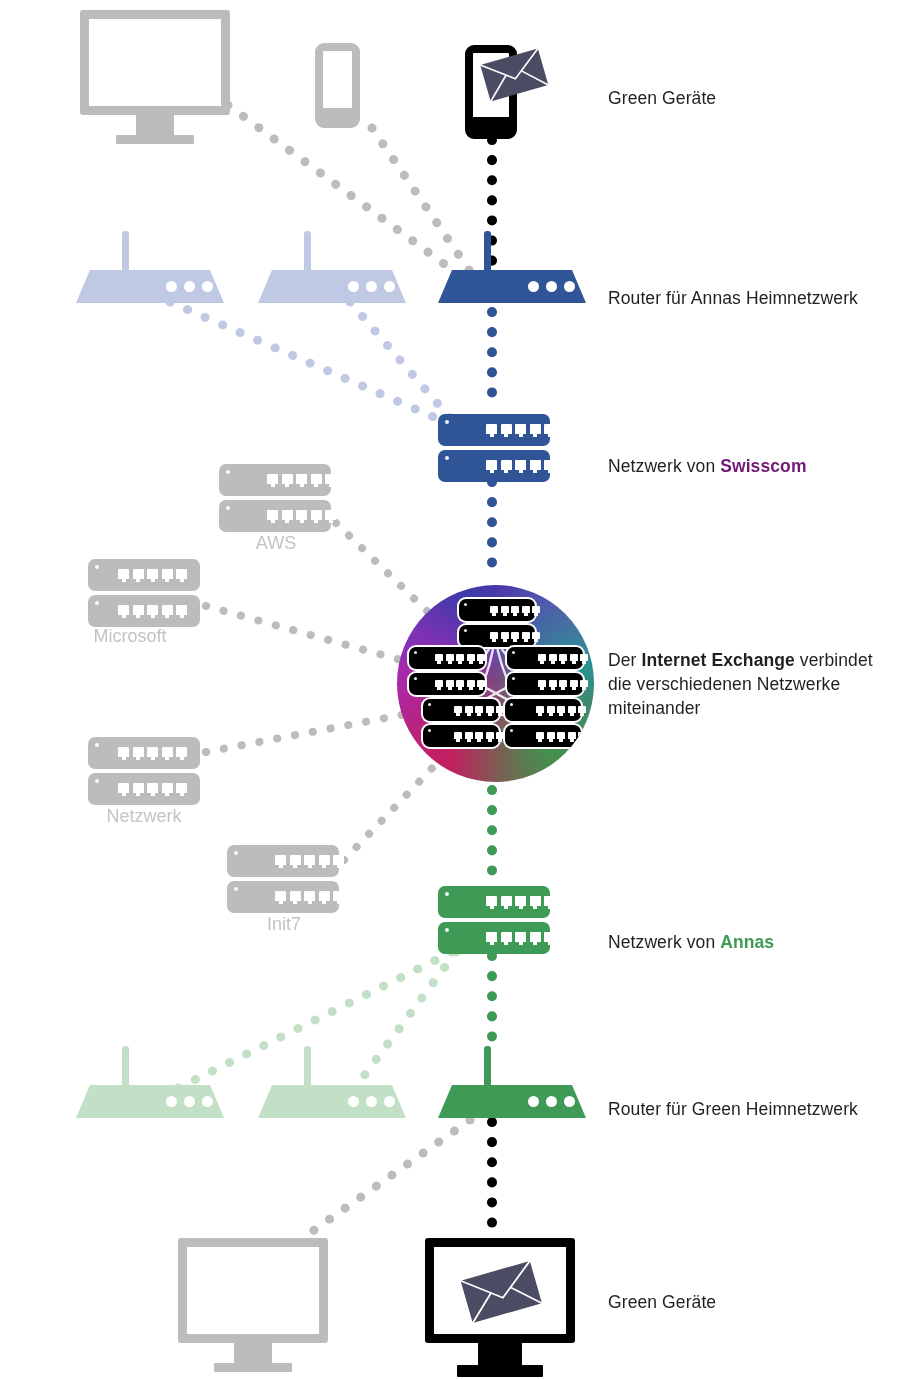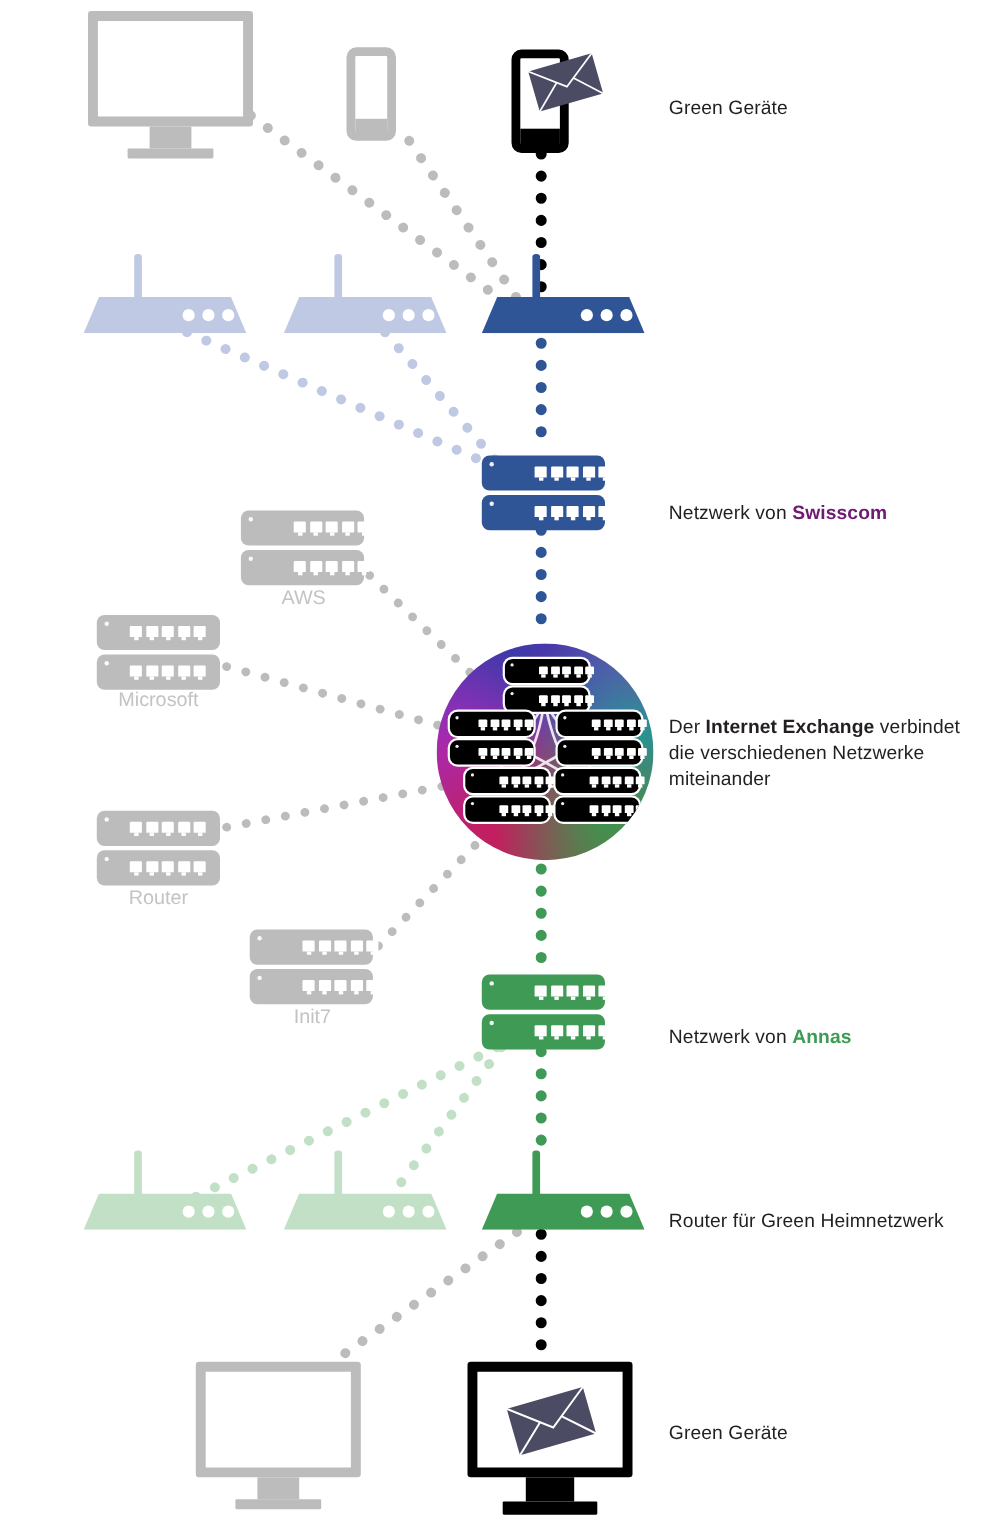--- a/index.html
+++ b/index.html
@@ -210,20 +210,21 @@
           <polygon points="14,0 134,0 148,33 0,33" fill="#2f5597"></polygon>
         </svg>
     </div>
     <div class="router-leds" style="left:90px; bottom:11px;">
         <i></i>
         <i></i>
         <i></i>
       </div>
   </div>
 
+  <div class="label" style="left:608px; top:286px;">Router für Annas Heimnetzwerk</div>
 
   <div class="swpair" style="left:438px; top:414px; width:112px;">
     <div class="sw" style="width:112px; height:32px; background:#2f5597;">
       <span class="sw-led"></span>
       <div class="sw-ports" style="left:48px; top:10px;">
           <i style="width:11px;height:10px"></i>
           <i style="width:11px;height:10px"></i>
           <i style="width:11px;height:10px"></i>
           <i style="width:11px;height:10px"></i>
           <i style="width:11px;height:10px"></i>
@@ -282,21 +283,21 @@
       <span class="sw-led"></span>
       <div class="sw-ports" style="left:30px; top:10px;">
           <i style="width:11px;height:10px"></i>
           <i style="width:11px;height:10px"></i>
           <i style="width:11px;height:10px"></i>
           <i style="width:11px;height:10px"></i>
           <i style="width:11px;height:10px"></i>
         </div>
     </div>
   </div>
-  <div class="cdn-label" style="left:74px; top:626px;">Microsoft</div>
+  <div class="cdn-label" style="left:60px; top:626px;">Microsoft</div>
 
   <div class="swpair" style="left:88px; top:737px; width:112px;">
     <div class="sw" style="width:112px; height:32px; background:#bcbcbc;">
       <span class="sw-led"></span>
       <div class="sw-ports" style="left:30px; top:10px;">
           <i style="width:11px;height:10px"></i>
           <i style="width:11px;height:10px"></i>
           <i style="width:11px;height:10px"></i>
           <i style="width:11px;height:10px"></i>
           <i style="width:11px;height:10px"></i>
@@ -306,21 +307,21 @@
       <span class="sw-led"></span>
       <div class="sw-ports" style="left:30px; top:10px;">
           <i style="width:11px;height:10px"></i>
           <i style="width:11px;height:10px"></i>
           <i style="width:11px;height:10px"></i>
           <i style="width:11px;height:10px"></i>
           <i style="width:11px;height:10px"></i>
         </div>
     </div>
   </div>
-  <div class="cdn-label" style="left:74px; top:806px;">Router</div>
+  <div class="cdn-label" style="left:74px; top:806px;">Netzwerk</div>
 
   <div class="swpair" style="left:227px; top:845px; width:112px;">
     <div class="sw" style="width:112px; height:32px; background:#bcbcbc;">
       <span class="sw-led"></span>
       <div class="sw-ports" style="left:48px; top:10px;">
           <i style="width:11px;height:10px"></i>
           <i style="width:11px;height:10px"></i>
           <i style="width:11px;height:10px"></i>
           <i style="width:11px;height:10px"></i>
           <i style="width:11px;height:10px"></i>

